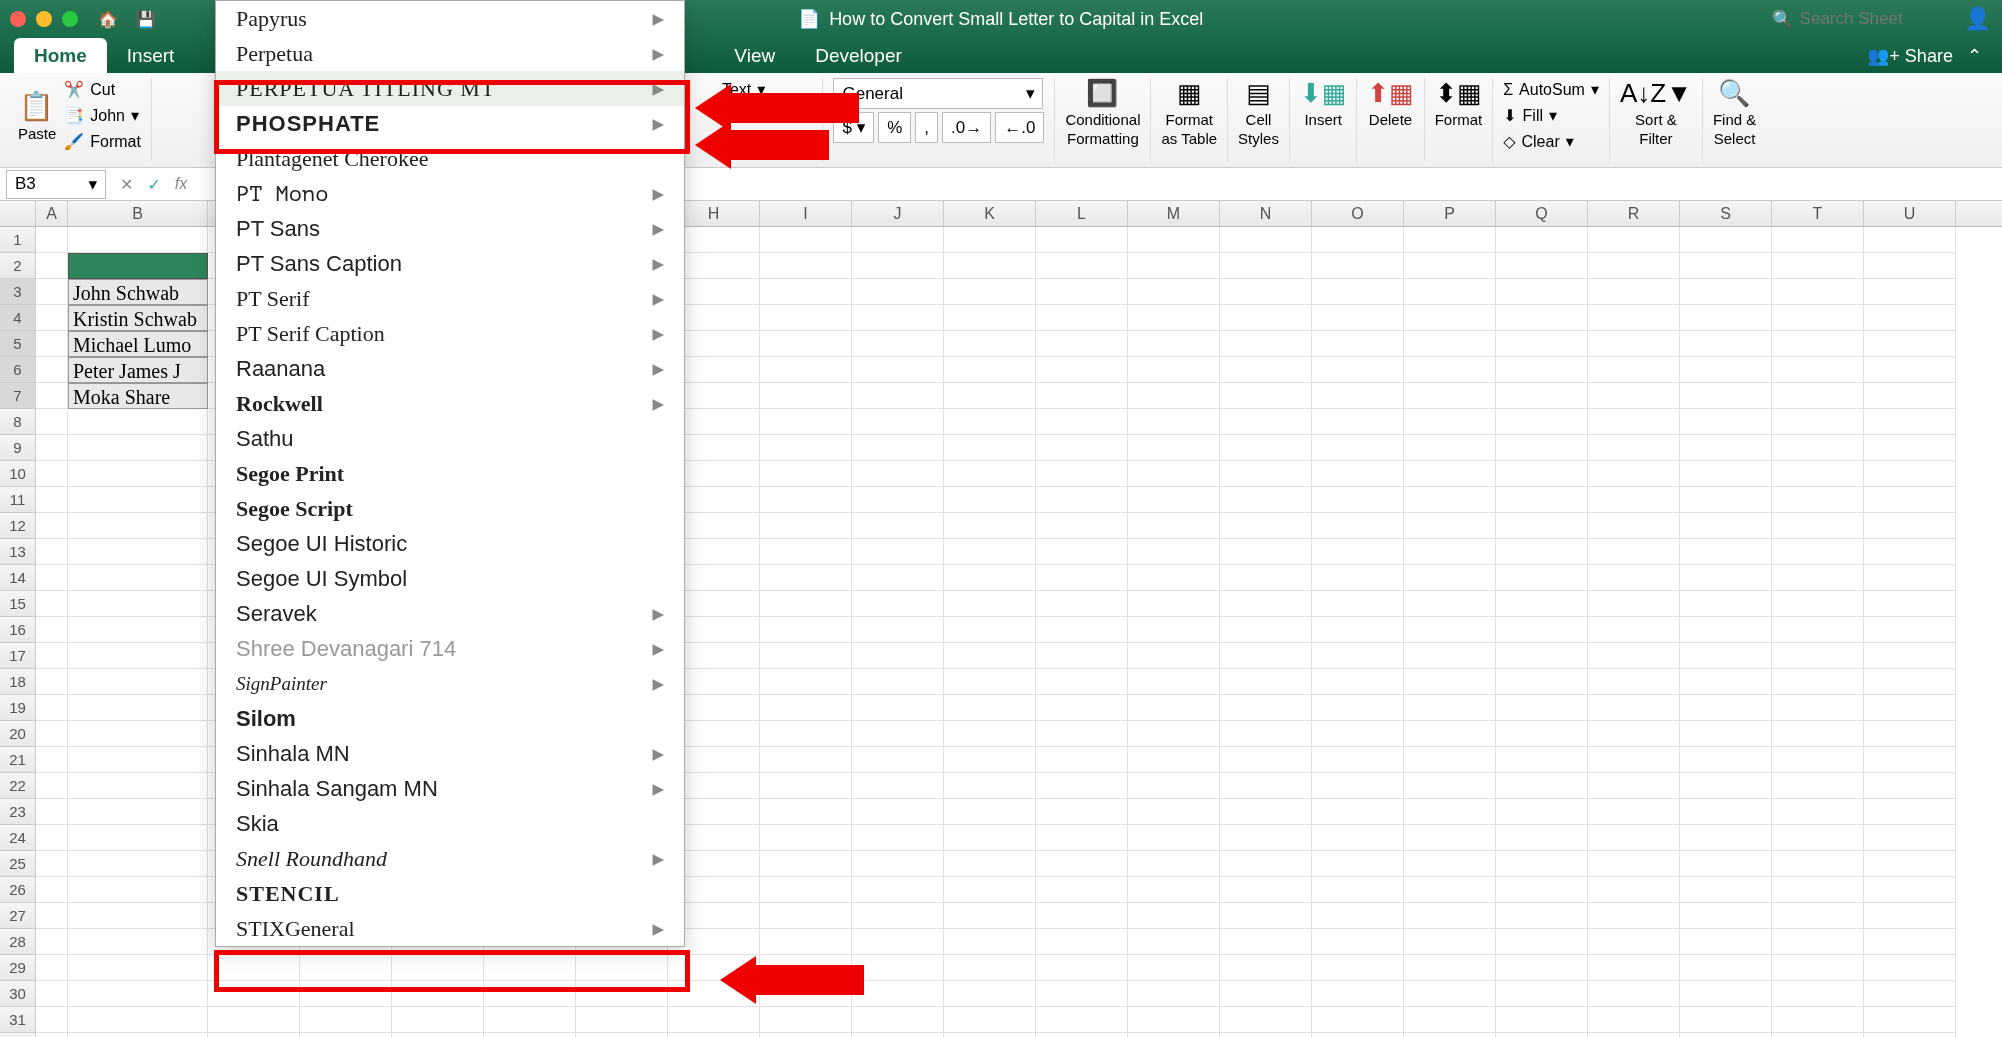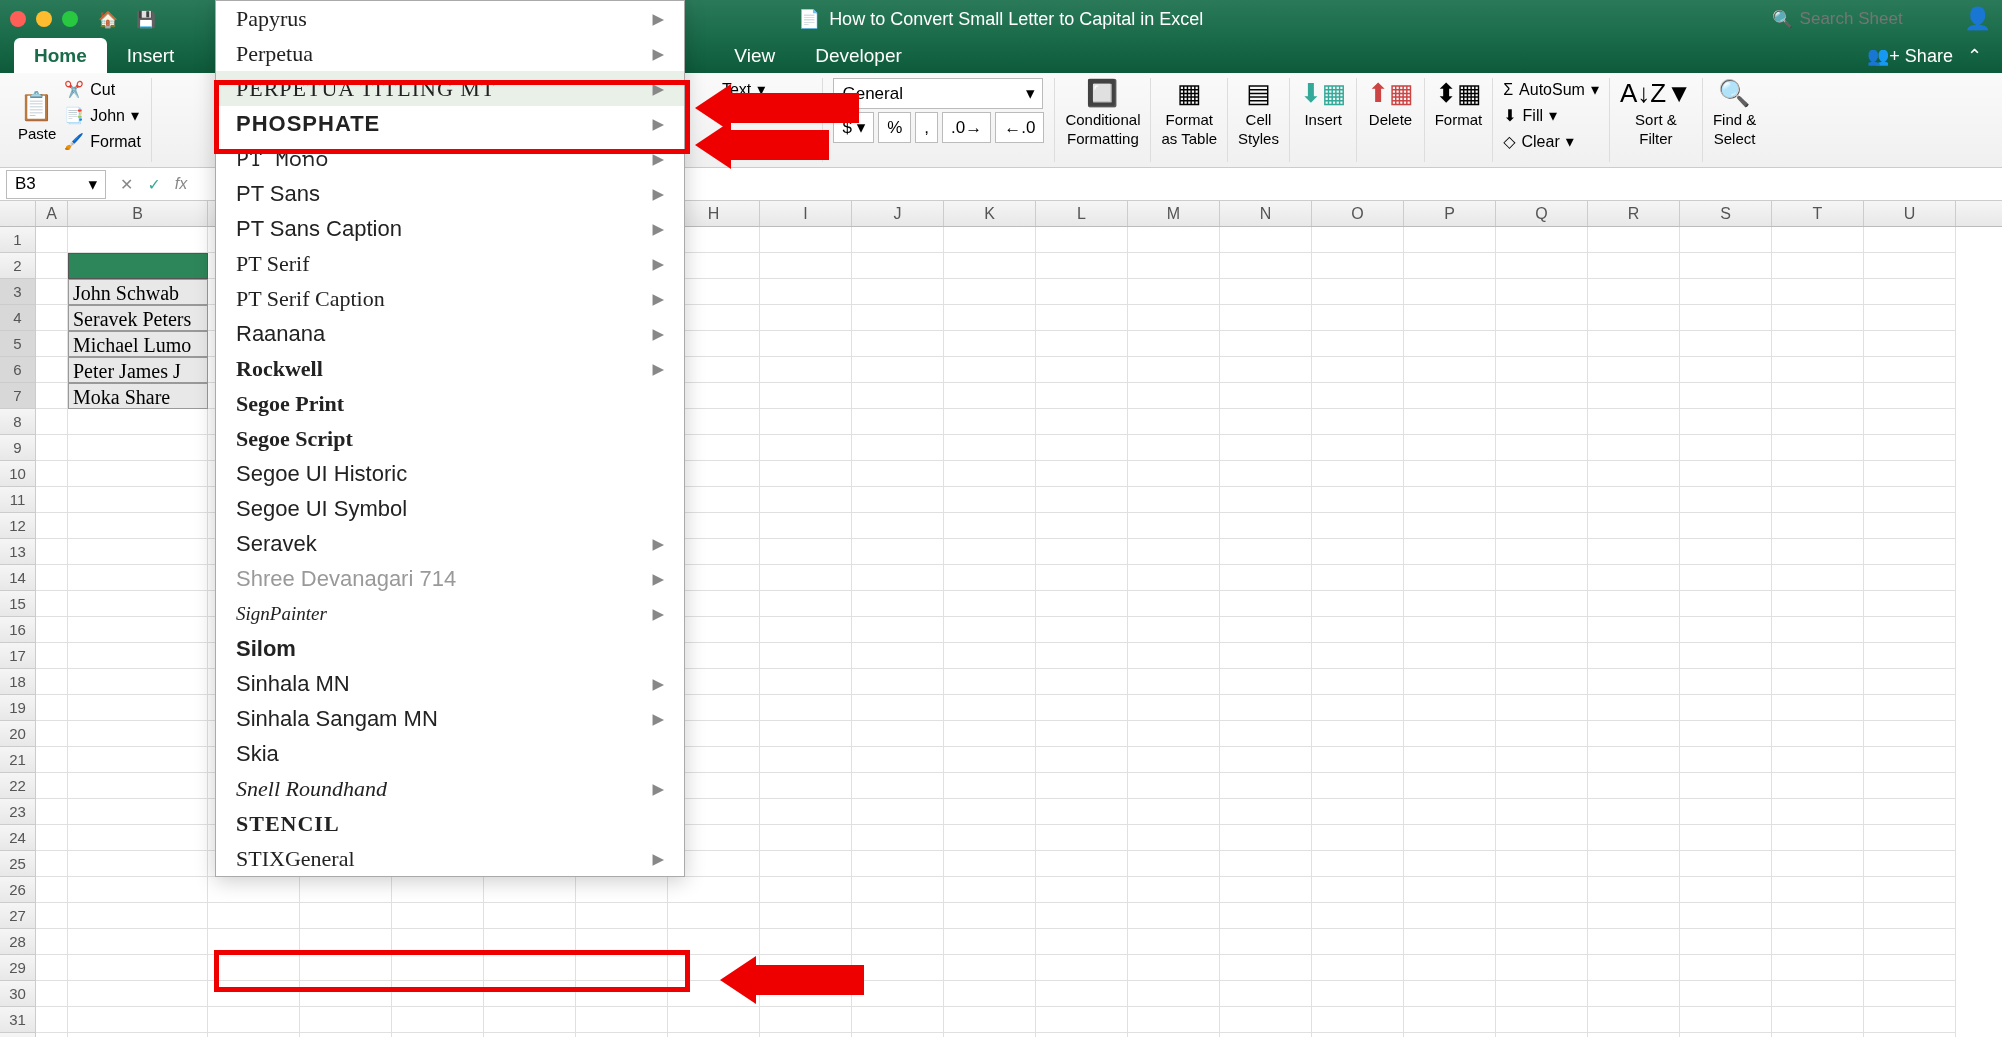--- a/index.html
+++ b/index.html
@@ -296,21 +296,21 @@
         <div class="cell" style="width:92px"></div>
         <div class="cell" style="width:92px"></div>
         <div class="cell" style="width:92px"></div>
         <div class="cell" style="width:92px"></div>
         <div class="cell" style="width:92px"></div>
         <div class="cell" style="width:92px"></div>
       </div>
       <div class="row">
         <div class="row-h sel">4</div>
         <div class="cell" style="width:32px"></div>
-        <div class="cell data-cell" style="width:140px">Seravek Peters</div>
+        <div class="cell data-cell" style="width:140px">Kristin Schwab</div>
         <div class="cell" style="width:92px"></div>
         <div class="cell" style="width:92px"></div>
         <div class="cell" style="width:92px"></div>
         <div class="cell" style="width:92px"></div>
         <div class="cell" style="width:92px"></div>
         <div class="cell" style="width:92px"></div>
         <div class="cell" style="width:92px"></div>
         <div class="cell" style="width:92px"></div>
         <div class="cell" style="width:92px"></div>
         <div class="cell" style="width:92px"></div>
@@ -1010,20 +1010,23 @@
     </div>
     <div class="font-item hover">
       <span style="font-family:Georgia,serif;letter-spacing:1px">PERPETUA TITLING MT</span>
       <span class="arrow">▶</span>
     </div>
     <div class="font-item">
       <span style="font-weight:900;letter-spacing:1px">PHOSPHATE</span>
       <span class="arrow">▶</span>
     </div>
     <div class="font-item">
+      <span style="font-family:Georgia,serif">Plantagenet Cherokee</span>
+    </div>
+    <div class="font-item">
       <span style="font-family:'PT Mono',monospace">PT  Mono</span>
       <span class="arrow">▶</span>
     </div>
     <div class="font-item">
       <span style="">PT Sans</span>
       <span class="arrow">▶</span>
     </div>
     <div class="font-item">
       <span style="">PT Sans Caption</span>
       <span class="arrow">▶</span>
@@ -1036,20 +1039,23 @@
       <span style="font-family:Georgia,serif">PT Serif Caption</span>
       <span class="arrow">▶</span>
     </div>
     <div class="font-item">
       <span style="">Raanana</span>
       <span class="arrow">▶</span>
     </div>
     <div class="font-item">
       <span style="font-family:Rockwell,serif;font-weight:600">Rockwell</span>
       <span class="arrow">▶</span>
+    </div>
+    <div class="font-item">
+      <span style="">Sathu</span>
     </div>
     <div class="font-item">
       <span style="font-family:'Segoe Print',cursive;font-weight:600">Segoe Print</span>
     </div>
     <div class="font-item">
       <span style="font-family:'Segoe Script',cursive;font-weight:600">Segoe Script</span>
     </div>
     <div class="font-item">
       <span style="">Segoe UI Historic</span>
     </div>

